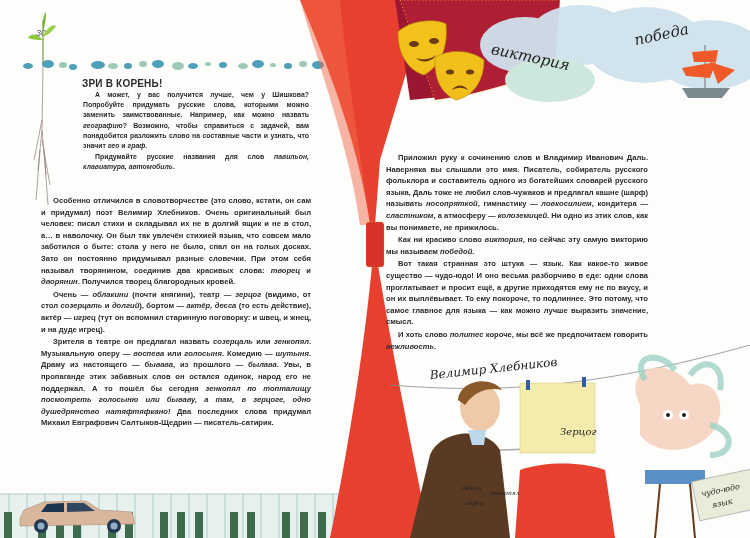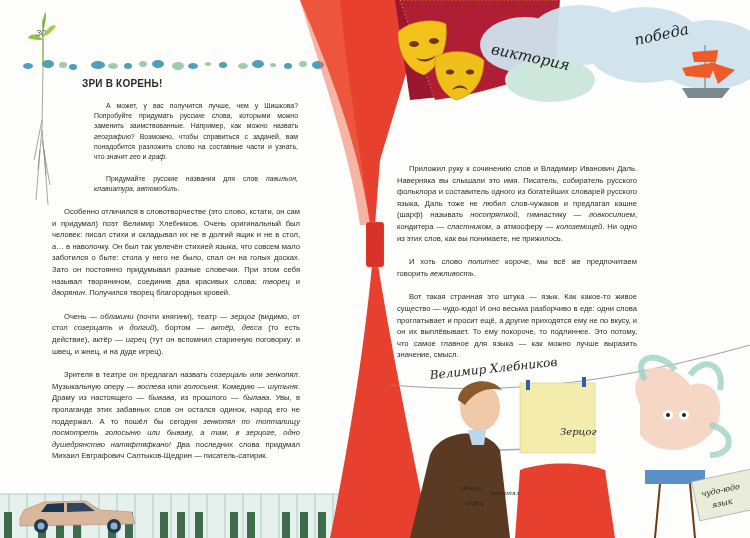--- a/index.html
+++ b/index.html
@@ -3,21 +3,21 @@
 <meta charset="utf-8">
 <style>
   html, body { margin:0; padding:0; }
   body { width:750px; height:538px; position:relative; overflow:hidden; background:#fdfdfc; font-family:"Liberation Sans", sans-serif; color:#2b2b2b; }
   .abs { position:absolute; }
   .page-num { left:36px; top:28px; font-size:9px; font-style:italic; color:#555; }
   .stones { left:18px; top:56px; width:310px; height:20px; }
   .root { left:28px; top:10px; width:30px; height:200px; }
   .box-title { left:82px; top:78px; font-size:10px; font-weight:bold; letter-spacing:0.2px; }
   .txt { font-size:7.6px; line-height:11.6px; text-align:justify; }
-  .txt p { margin:12px; text-indent:12px; }
+  .txt p { margin:1px; text-indent:12px;font-weight:bold; }
   .box-text { left:82px; top:89px; width:228px; font-size:6.9px; line-height:10.2px; }
   .col-left { left:40px; top:194px; width:272px; }
   .col-right { left:385px; top:151px; width:264px; }
   i { font-style:italic; }
   .curtain { left:300px; top:0; width:160px; height:538px; }
   .clouds { left:470px; top:0; width:280px; height:110px; }
   .script { font-family:"DejaVu Serif", serif; font-style:italic; fill:#222; }
   .piano { left:0; top:490px; width:355px; height:48px; }
   .illus { left:390px; top:345px; width:360px; height:193px; }
 </style>
@@ -160,22 +160,23 @@
     <path d="M212 88 L260 88 L252 98 L218 98Z" fill="#7a8a8e"></path>
     <line x1="235" y1="45" x2="235" y2="88" stroke="#555" stroke-width="0.8"></line>
     <path d="M222 52 L248 50 L246 62 L224 62Z" fill="#f05a28"></path>
     <path d="M212 68 L246 62 L240 78 L216 76Z" fill="#f05a28"></path>
     <path d="M240 62 L265 70 L248 84Z" fill="#f05a28"></path>
   </g>
 </svg>
 
 <div class="abs txt col-right" id="right-col">
     <p><span>Приложил руку к сочинению слов и Владимир Иванович Даль. Наверняка вы слышали это имя. Писатель, собиратель русского фольклора и составитель одного из богатейших словарей русского языка, Даль тоже не любил слов-чужаков и предлагал кашне (шарф) называть </span><i>носопряткой</i><span>, гимнастику — </span><i>ловкосилием</i><span>, кондитера — </span><i>сластником</i><span>, а атмосферу — </span><i>колоземицей</i><span>. Ни одно из этих слов, как вы понимаете, не прижилось.</span></p>
+    <p><span>Как ни красиво слово </span><i>виктория</i><span>, но сейчас эту самую викторию мы называем </span><i>победой</i><span>.</span></p>
+    <p><span>Вот такая странная это штука — язык. Как какое-то живое существо — чудо-юдо! И оно весьма разборчиво в еде: одни слова проглатывает и просит ещё, а другие приходятся ему не по вкусу, и он их выплёвывает. То ему покороче, то подлиннее. Это потому, что самое главное для языка — как можно лучше выразить значение, смысл.</span></p>
     <p><span>И хоть слово </span><i>политес</i><span> короче, мы всё же предпочитаем говорить </span><i>вежливость</i><span>.</span></p>
-    <p><span>Вот такая странная это штука — язык. Как какое-то живое существо — чудо-юдо! И оно весьма разборчиво в еде: одни слова проглатывает и просит ещё, а другие приходятся ему не по вкусу, и он их выплёвывает. То ему покороче, то подлиннее. Это потому, что самое главное для языка — как можно лучше выразить значение, смысл.</span></p>
   </div>
 
 <svg class="abs illus" viewBox="0 0 360 193">
   <path d="M0 40 C100 48 200 45 360 0" stroke="#888" stroke-width="0.8" fill="none"></path>
   <text x="40" y="30" class="script" font-size="12" transform="rotate(-6 80 30)">Велимир Хлебников</text>
   <g>
     <ellipse cx="90" cy="62" rx="20" ry="24" fill="#f0c9a8"></ellipse>
     <path d="M68 55 C70 35 100 30 112 45 C100 42 85 45 75 60Z" fill="#8a5a2b"></path>
     <path d="M40 110 C50 85 95 80 110 105 L120 193 L20 193Z" fill="#5a3a22"></path>
     <path d="M78 85 L96 85 L94 100 L82 100Z" fill="#bcd6ea"></path>

